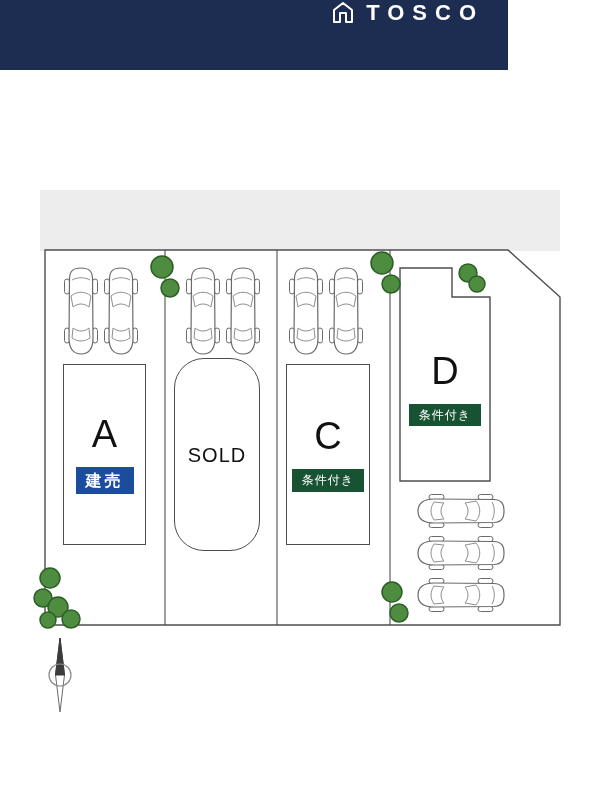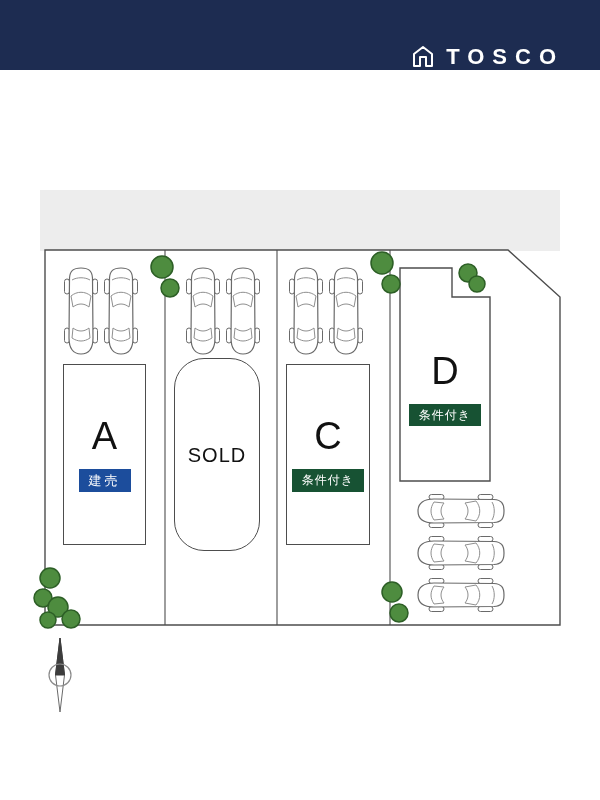--- a/index.html
+++ b/index.html
@@ -1,42 +1,42 @@
 <!DOCTYPE html>
 <html style="--header-bg: #1d2c51; --badge-blue: #1c4d9c; --badge-green: #175233; --road-gray: #ededed; --line: #4d4d4d; --tree-fill: #4e8c3f; --tree-stroke: #2d5f26;"><head>
 <meta charset="utf-8">
 <style>
   * { margin:0; padding:0; box-sizing:border-box; }
   html,body { width:600px; height:800px; background:#fff; font-family:"Liberation Sans", sans-serif; }
   .page { position:relative; width:600px; height:800px; background:#fff; overflow:hidden; }
 
   
-  .topbar { position:absolute; top:0; left:0; width:600px; height:70px;
-            background:var(--header-bg,#1d2c51); display:flex; align-items:flex-end;
-            justify-content:flex-end; padding-right:36px; }
+  .topbar { position:absolute; top:0; left:0; width:508px; height:70px;
+            background:var(--header-bg,#1d2c51); display:flex; align-items:flex-start;
+            justify-content:flex-end; padding-right:24px; }
   .brand { display:flex; align-items:center; gap:10px; color:#fff; text-decoration:none; cursor:pointer; }
   .brand-text { font-size:22px; font-weight:bold; letter-spacing:8px; color:#fff; line-height:1; }
 
   
   .road-strip { position:absolute; left:40px; top:190px; width:520px; height:61px;
                 background:var(--road-gray,#ededed); }
   .plan-svg { position:absolute; left:0; top:0; pointer-events:none; }
 
   .lot { position:absolute; background:#fff; border:1px solid var(--line,#4d4d4d);
          display:flex; flex-direction:column; align-items:center; justify-content:center; }
   .lot-a    { left:63px;  top:364px; width:83px; height:181px; }
   .lot-sold { left:174px; top:358px; width:86px; height:193px;border-radius:30px; }
   .lot-c    { left:286px; top:364px; width:84px; height:181px; }
   .lot-d-content { position:absolute; left:400px; top:297px; width:90px; height:184px;
                    display:flex; flex-direction:column; align-items:center; justify-content:center; }
   .lot-label { font-size:38px; color:#111; line-height:1; }
   .lot-sold .lot-label { font-size:20px; letter-spacing:1px; }
   .badge { margin-top:14px; color:#fff; font-size:12px; padding:4px 10px;
            letter-spacing:1px; white-space:nowrap; line-height:1.2; }
-  .badge-blue  { background:var(--badge-blue,#1c4d9c); font-size:13px; letter-spacing:3px; }
+  .badge-blue  { background:var(--badge-blue,#1c4d9c); font-size:16px; letter-spacing:3px;font-weight:bold; }
   .badge-green { background:var(--badge-green,#175233); }
 
   
   .outline   { fill:#fff; stroke:var(--line,#4d4d4d); stroke-width:1.4; }
   .divider   { stroke:var(--line,#4d4d4d); stroke-width:1.1; }
   .car-body  { fill:#fff; stroke:#6a6a6a; stroke-width:1.2; }
   .car-wheel { fill:#fff; stroke:#6a6a6a; stroke-width:1; }
   .car-detail{ fill:none; stroke:#8f8f8f; stroke-width:1; }
   .tree      { fill:var(--tree-fill,#4e8c3f); stroke:var(--tree-stroke,#2d5f26); stroke-width:1.5; }
   .compass-ring { fill:none; stroke:#8a8a8a; stroke-width:1.2; }

